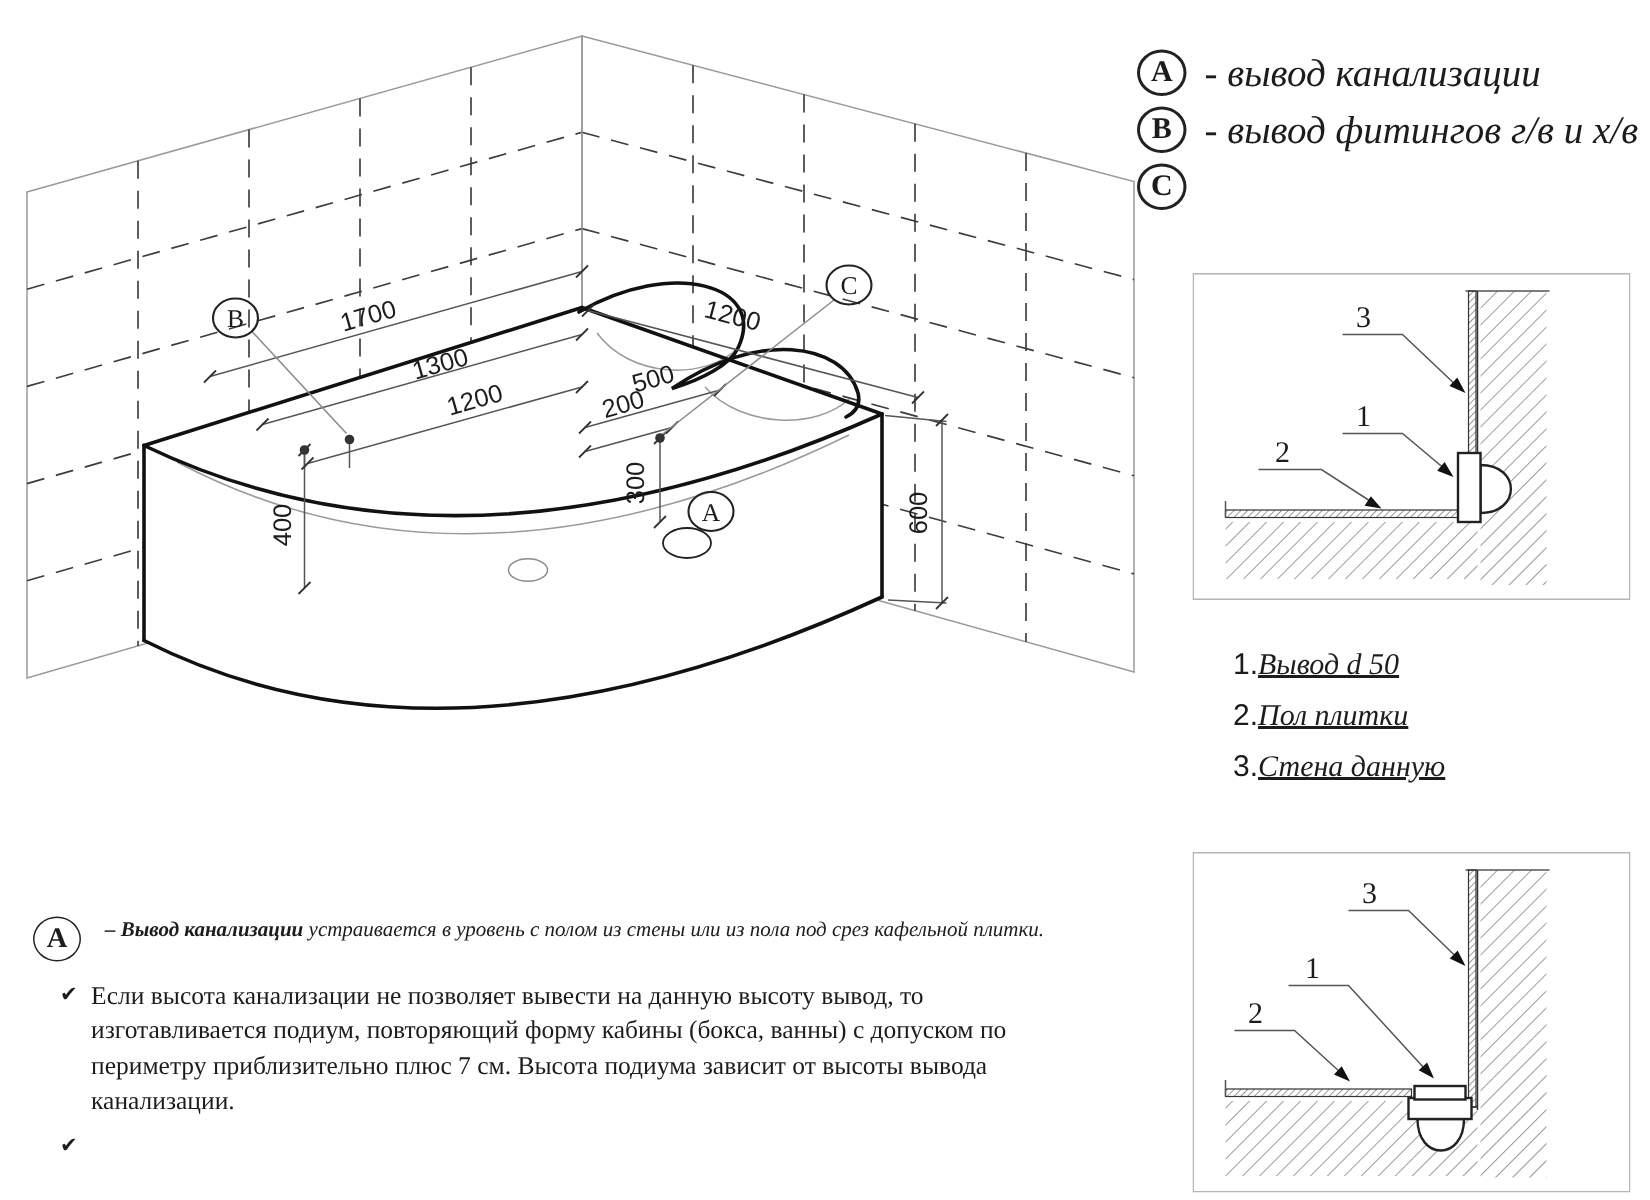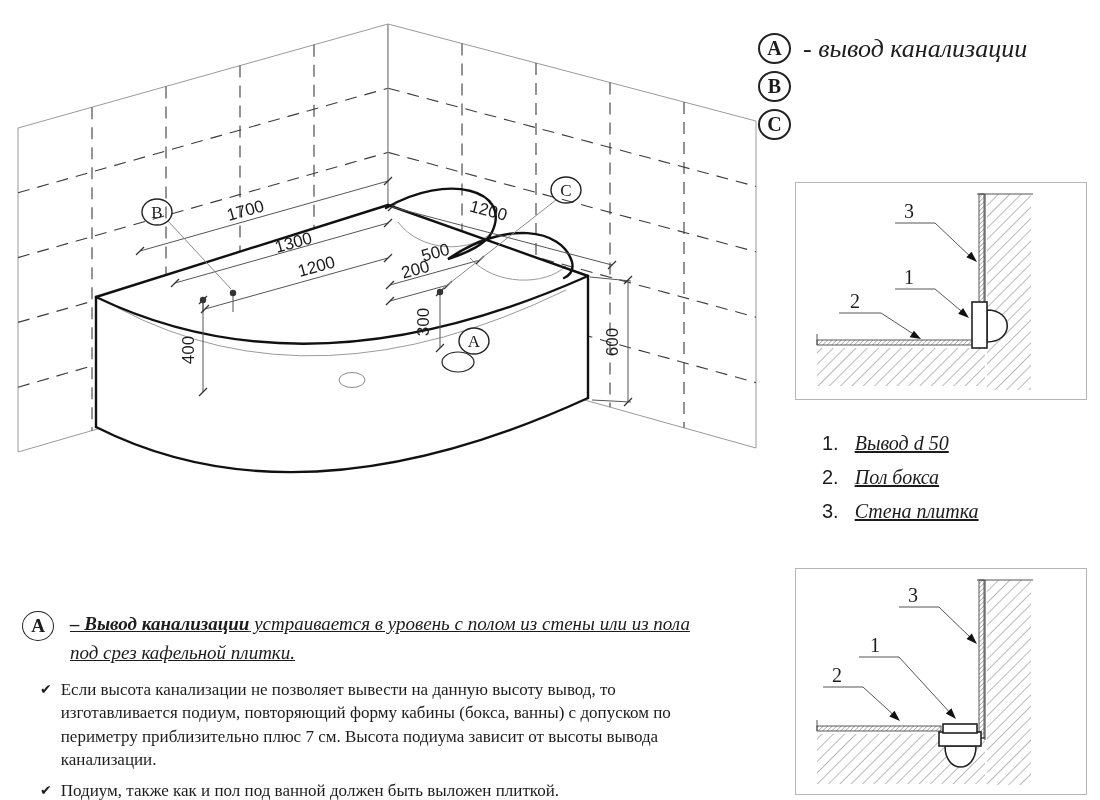--- a/index.html
+++ b/index.html
@@ -14,32 +14,32 @@
   .legend-row{display:flex;align-items:center;gap:12px;margin-bottom:9px;height:29px;}
   .lcircle{flex:none;width:29px;height:27px;border:2px solid #222;border-radius:50%;
            display:flex;align-items:center;justify-content:center;
            font-size:20px;font-weight:bold;}
   .ltext{font-style:italic;font-size:26px;white-space:nowrap;}
 
   
   .parts{position:absolute;left:822px;top:432px;}
   .parts-row{display:flex;align-items:baseline;margin-bottom:11px;}
   .pnum{font-family:"Liberation Sans",sans-serif;font-size:20px;}
-  .plabel{font-style:italic;font-size:20px;text-decoration:underline;margin-left:16px;white-space:nowrap;}
+  .plabel{font-style:italic;font-size:20px;text-decoration:underline;margin-left:0;white-space:nowrap;}
 
   
   .dbox{position:absolute;}
 
   
   .note{position:absolute;left:22px;top:610px;width:680px;}
   .note-head{display:flex;gap:16px;}
   .ncircle{flex:none;width:30px;height:28px;border:1.6px solid #222;border-radius:50%;
            display:flex;align-items:center;justify-content:center;
            font-size:19px;font-weight:bold;margin-top:1px;}
-  .ntitle{font-style:italic;font-size:19px;line-height:1.5;text-decoration:underline;}
+  .ntitle{font-style:italic;font-size:14px;line-height:1.5;}
   .ntitle .lead{font-weight:bold;}
   .bullets{margin-top:11px;margin-left:18px;}
   .bullet{display:flex;gap:9px;font-size:17px;line-height:1.38;margin-bottom:7px;}
   .check{flex:none;font-family:"DejaVu Sans",sans-serif;font-size:14px;margin-top:2px;}
 </style>
 </head>
 <body>
 
 <div class="page">
 
@@ -153,20 +153,21 @@
     </g>
   </svg>
 
   <div class="legend">
     <div class="legend-row">
       <span class="lcircle">A</span>
       <span class="ltext">- вывод канализации</span>
     </div>
     <div class="legend-row">
       <span class="lcircle">B</span>
+      <span class="ltext">- вывод фитингов г/в и х/в</span>
     </div>
     <div class="legend-row">
       <span class="lcircle">C</span>
     </div>
   </div>
 
   <svg class="dbox" style="left:795px;top:182px" width="292" height="218" viewBox="0 0 292 218">
     <defs>
       <pattern id="hatch1" width="8" height="8" patternUnits="userSpaceOnUse" patternTransform="rotate(45)">
         <line x1="0" y1="0" x2="0" y2="8" stroke="#777" stroke-width="1"></line>
@@ -208,25 +209,25 @@
     </g>
   </svg>
 
   <div class="parts">
     <div class="parts-row">
       <span class="pnum">1.</span>
       <span class="plabel">Вывод d 50</span>
     </div>
     <div class="parts-row">
       <span class="pnum">2.</span>
-      <span class="plabel">Пол бокса</span>
+      <span class="plabel">Пол плитки</span>
     </div>
     <div class="parts-row">
       <span class="pnum">3.</span>
-      <span class="plabel">Стена плитка</span>
+      <span class="plabel">Стена данную</span>
     </div>
   </div>
 
   <svg class="dbox" style="left:795px;top:568px" width="292" height="227" viewBox="0 0 292 227">
     <defs>
       <pattern id="hatch2" width="8" height="8" patternUnits="userSpaceOnUse" patternTransform="rotate(45)">
         <line x1="0" y1="0" x2="0" y2="8" stroke="#777" stroke-width="1"></line>
       </pattern>
       <pattern id="tile2" width="3.2" height="3.2" patternUnits="userSpaceOnUse" patternTransform="rotate(45)">
         <line x1="0" y1="0" x2="0" y2="3.2" stroke="#555" stroke-width="0.8"></line>
@@ -274,18 +275,17 @@
         <span class="lead">– Вывод канализации</span><span> устраивается в уровень с полом из стены или из пола под срез кафельной плитки.</span>
       </div>
     </div>
     <div class="bullets">
       <div class="bullet">
         <span class="check">✔</span>
         <span>Если высота канализации не позволяет вывести на данную высоту вывод, то изготавливается подиум, повторяющий форму кабины (бокса, ванны) с допуском по периметру приблизительно плюс 7 см. Высота подиума зависит от высоты вывода канализации.</span>
       </div>
       <div class="bullet">
         <span class="check">✔</span>
-        <span>Подиум, также как и пол под ванной должен быть выложен плиткой.</span>
       </div>
     </div>
   </div>
 
 </div>
 
 </body></html>

